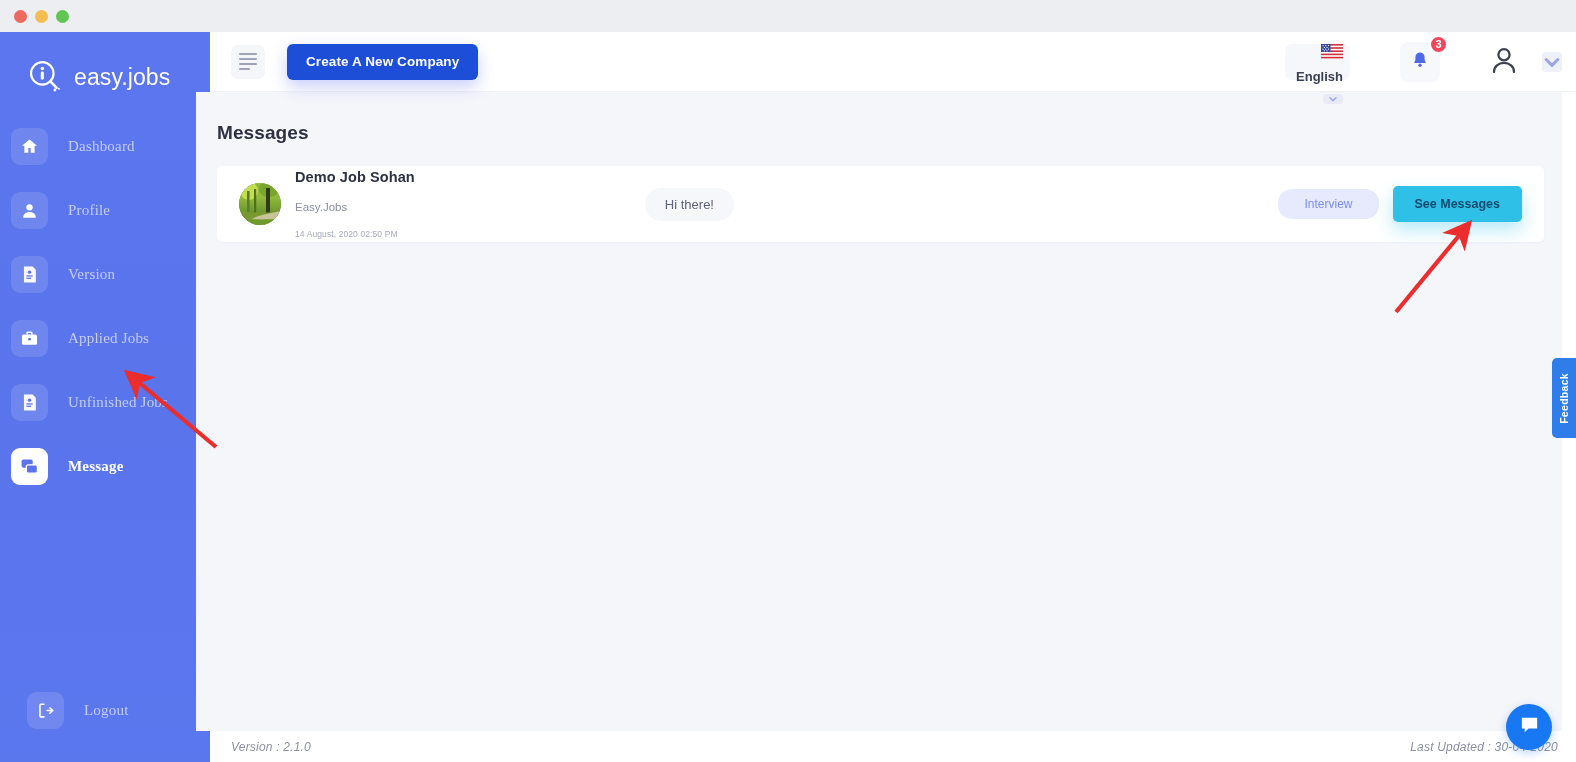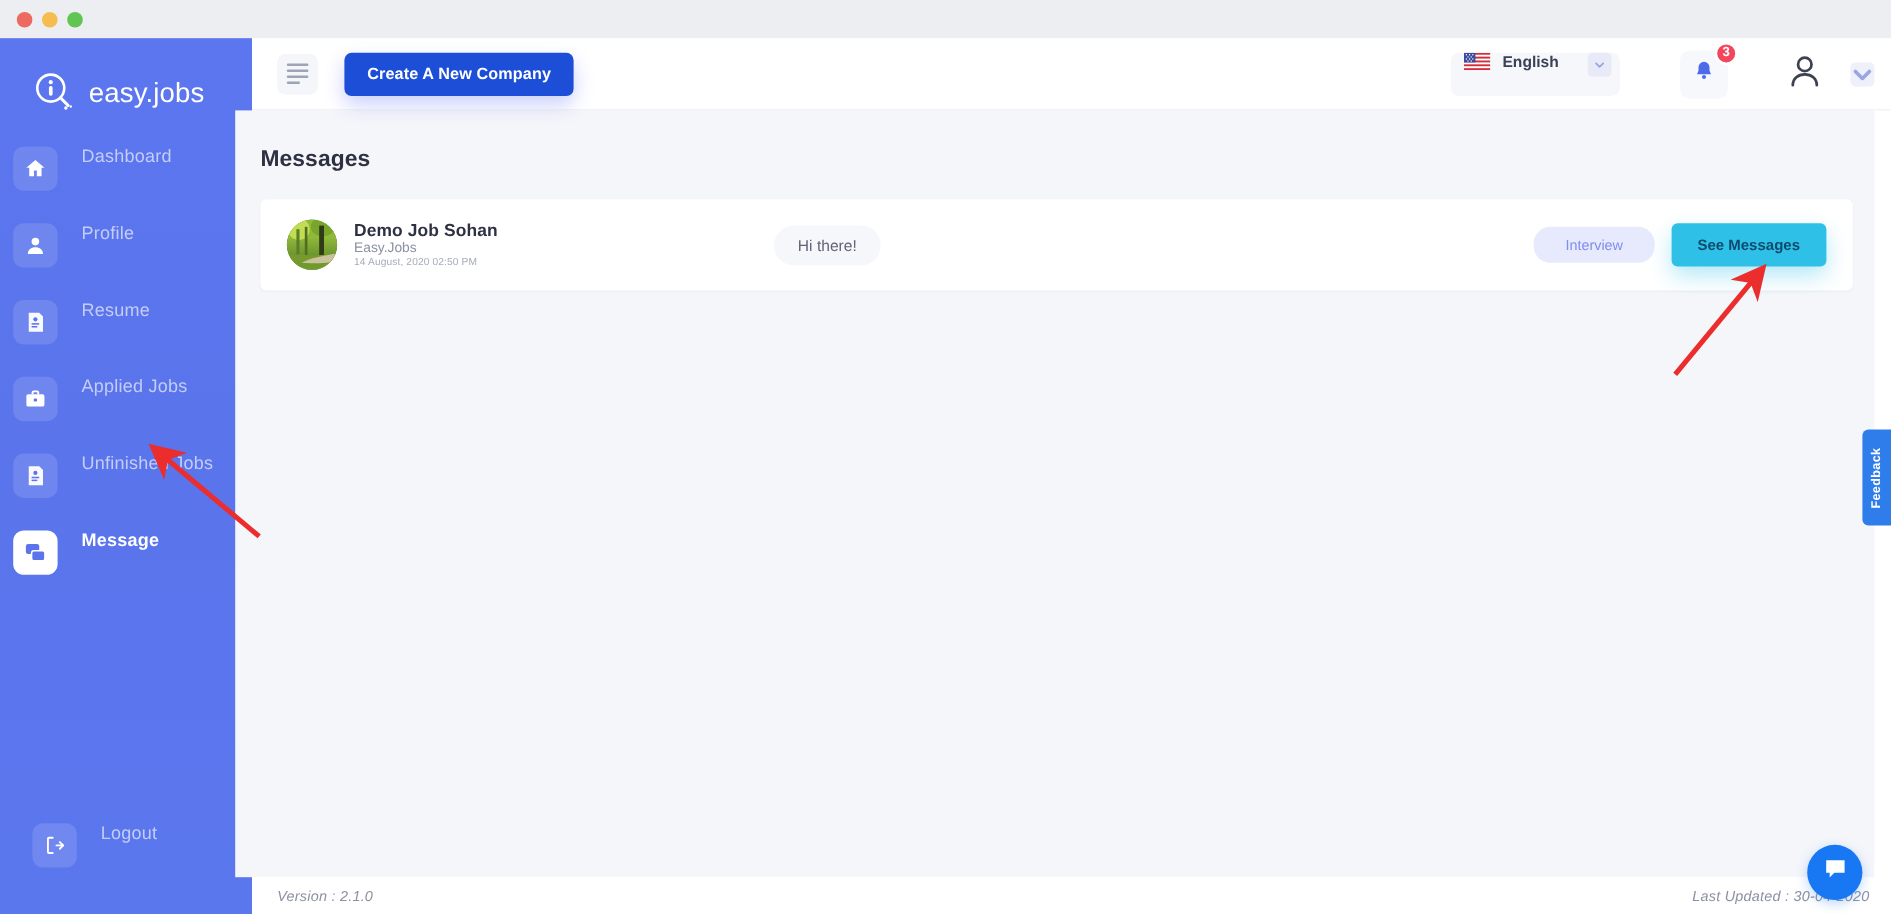--- a/index.html
+++ b/index.html
@@ -34,23 +34,23 @@
     display:flex; align-items:center; gap:11px;
     padding:22px 0 0 27px; height:68px;
   }
   .brand-logo { width:36px; height:36px; flex:none; }
   .brand-text {
     color:#ffffff; font-size:23px; letter-spacing:.1px; font-weight:400;
   }
 
   .nav { margin-top:22px; }
   .nav-item {
-    display:flex; gap:20px;
+    display:flex; align-items:center; gap:20px;
     height:48px; padding-left:11px; margin-bottom:16px;
-    cursor:pointer; position:relative;
+    cursor:pointer; position:relative;font-family:Liberation Serif, serif;
   }
   .nav-ico {
     width:37px; height:37px; border-radius:9px; flex:none;
     background:rgba(255,255,255,.13);
     display:flex; align-items:center; justify-content:center;
   }
   .nav-ico svg { width:19px; height:19px; display:block; }
   .nav-label { font-size:15px; color:#c3cdf6; font-weight:400; letter-spacing:.2px;}
   .nav-item.active .nav-ico { background:#ffffff; }
   .nav-item.active .nav-label { color:#ffffff; font-weight:700; }
@@ -83,23 +83,24 @@
     background:#1d4ed8; color:#fff; font-size:13.5px; font-weight:700;
     border:none; border-radius:6px; cursor:pointer;
     box-shadow:0 7px 16px rgba(91,110,240,.32);
     letter-spacing:.1px;
   }
 
   .header-right {
     margin-left:auto; display:flex; align-items:center; gap:0; padding-right:14px;
   }
   .lang-box {
-    display:flex; align-items:flex-start; gap:10px;
+    display:flex; align-items:flex-end; gap:10px;
     background:#f6f7fb; border-radius:7px; height:36px; padding:0 7px 0 11px;
     cursor:pointer;
+    flex-direction:column;
   }
   .flag { width:22px; height:15px; border-radius:2px; flex:none; display:block; }
   .lang-text { font-size:13px; color:#3b4155; font-weight:700; }
   .chev {
     width:20px; height:20px; border-radius:4px; background:#e8ebf7;
     display:flex; align-items:center; justify-content:center; margin-left:14px;
   }
   .chev svg { width:10px; height:10px; }
 
   .bell-wrap {
@@ -133,21 +134,21 @@
   .msg-card {
     margin:22px 18px 0 21px; height:76px; background:#ffffff;
     border-radius:5px; display:flex; align-items:center; padding:0 22px 0 12px;
     box-shadow:0 1px 2px rgba(40,50,90,.04);
   }
   .msg-avatar {
     width:42px; height:42px; border-radius:50%; flex:none; margin-left:10px;
     overflow:hidden; background:#5d7f2a;
   }
   .msg-avatar svg { width:42px; height:42px; display:block; }
-  .msg-info { margin-left:14px; display:flex; flex-direction:column; gap:0; }
+  .msg-info { margin-left:14px; display:flex; flex-direction:column; gap:16px; }
   .msg-name { font-size:14.5px; font-weight:700; color:#2d3142; letter-spacing:.1px; }
   .msg-company { font-size:11.5px; color:#8b90a3; }
   .msg-date { font-size:8.5px; color:#a7abbb; letter-spacing:.1px; }
 
   .msg-bubble {
     margin-left:230px; background:#f6f7fb; border-radius:18px;
     padding:9px 20px; font-size:13px; color:#5f6478;
   }
   .msg-actions { margin-left:auto; display:flex; align-items:center; gap:14px; }
   .tag-interview {
@@ -247,21 +248,21 @@
 
       <div class="nav-item">
         <span class="nav-ico">
           <svg viewBox="0 0 24 24" fill="#fff">
               <path d="M5 2h11l4 4v16H5z" opacity=".95"></path>
               <circle cx="12" cy="9" r="2.2" fill="#5b74ec"></circle>
               <rect x="8" y="13" width="8" height="1.6" fill="#5b74ec"></rect>
               <rect x="8" y="16" width="6" height="1.6" fill="#5b74ec"></rect>
             </svg>
         </span>
-        <span class="nav-label">Resume</span>
+        <span class="nav-label">Version</span>
       </div>
 
       <div class="nav-item">
         <span class="nav-ico">
           <svg viewBox="0 0 24 24" fill="#fff">
               <rect x="2.5" y="7" width="19" height="13" rx="2"></rect>
               <path d="M9 7V5.2c0-.7.6-1.2 1.3-1.2h3.4c.7 0 1.3.5 1.3 1.2V7" stroke="#fff" stroke-width="2" fill="none"></path>
               <rect x="10.3" y="11.5" width="3.4" height="3" rx="1" fill="#5b74ec"></rect>
             </svg>
         </span>

